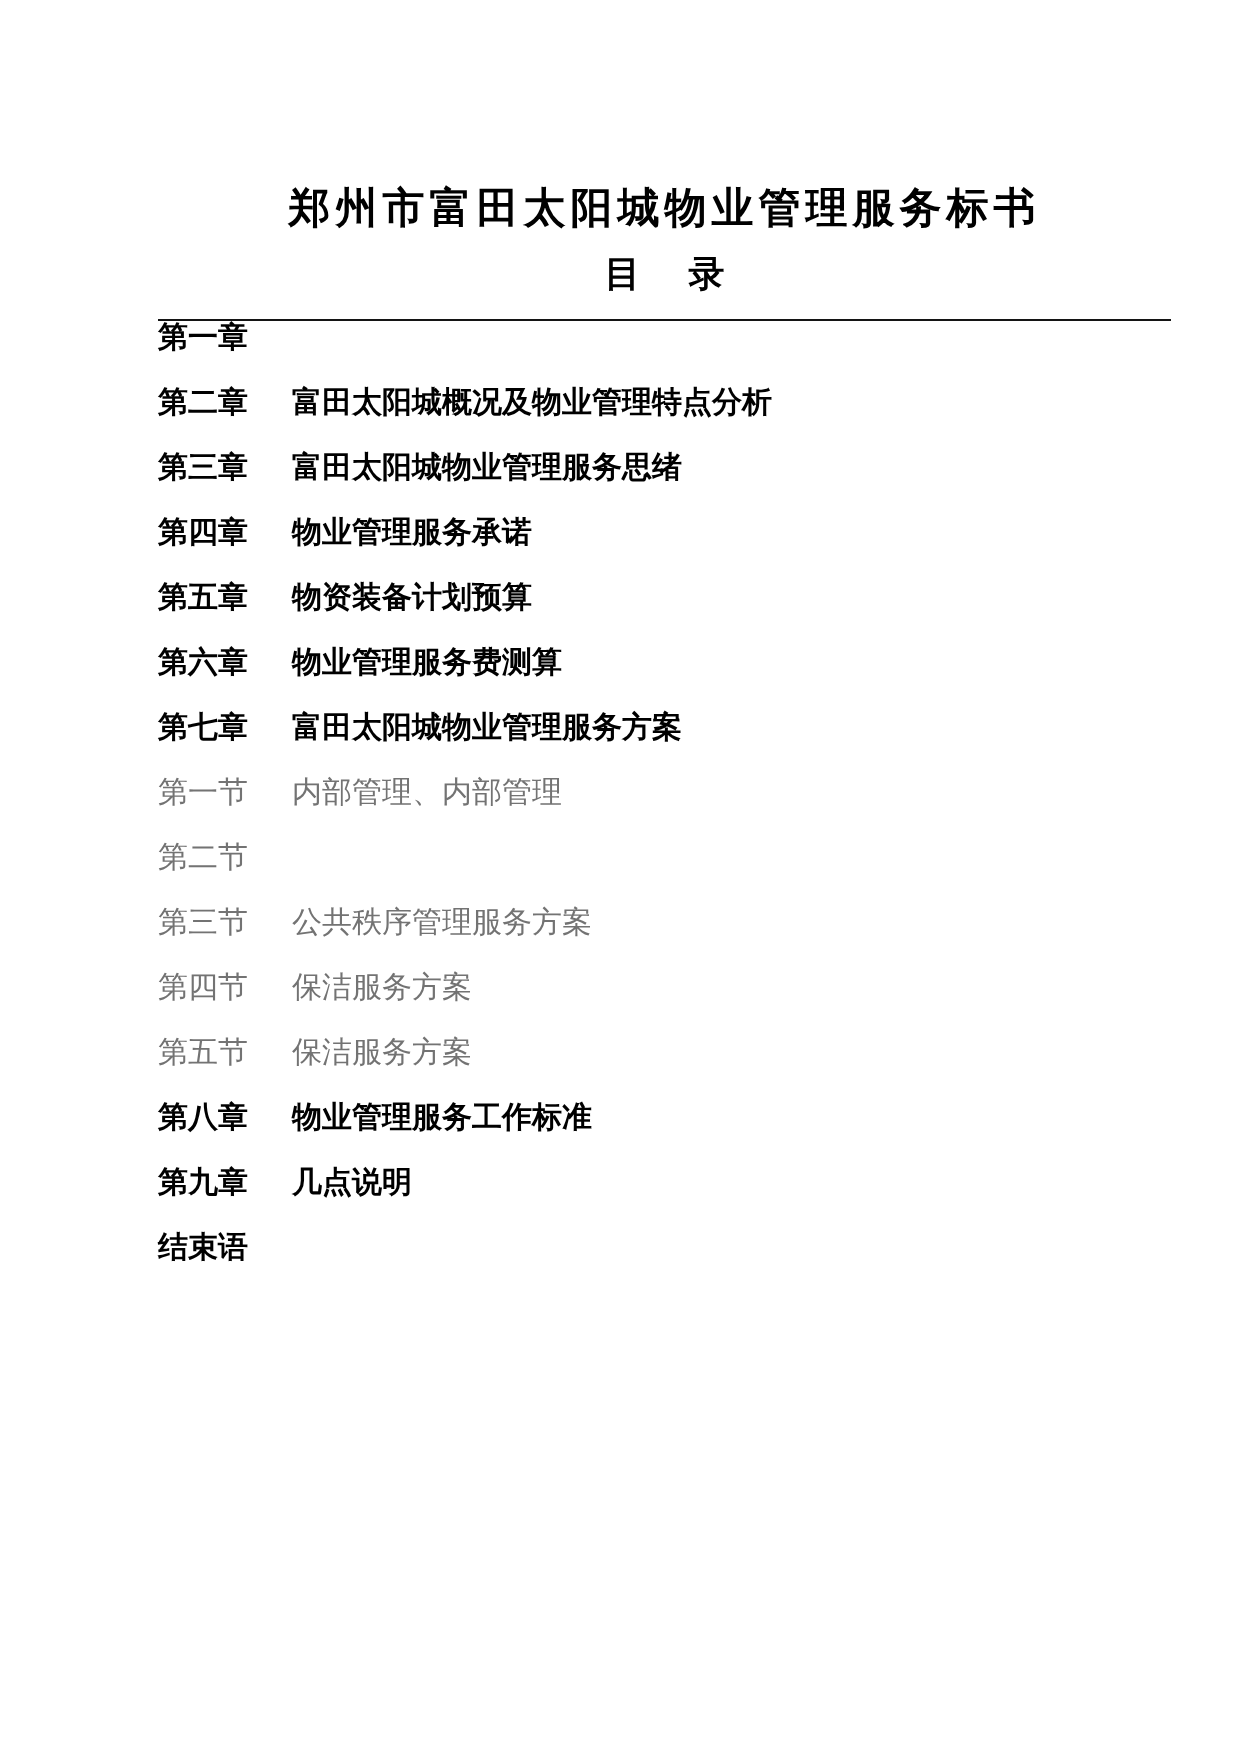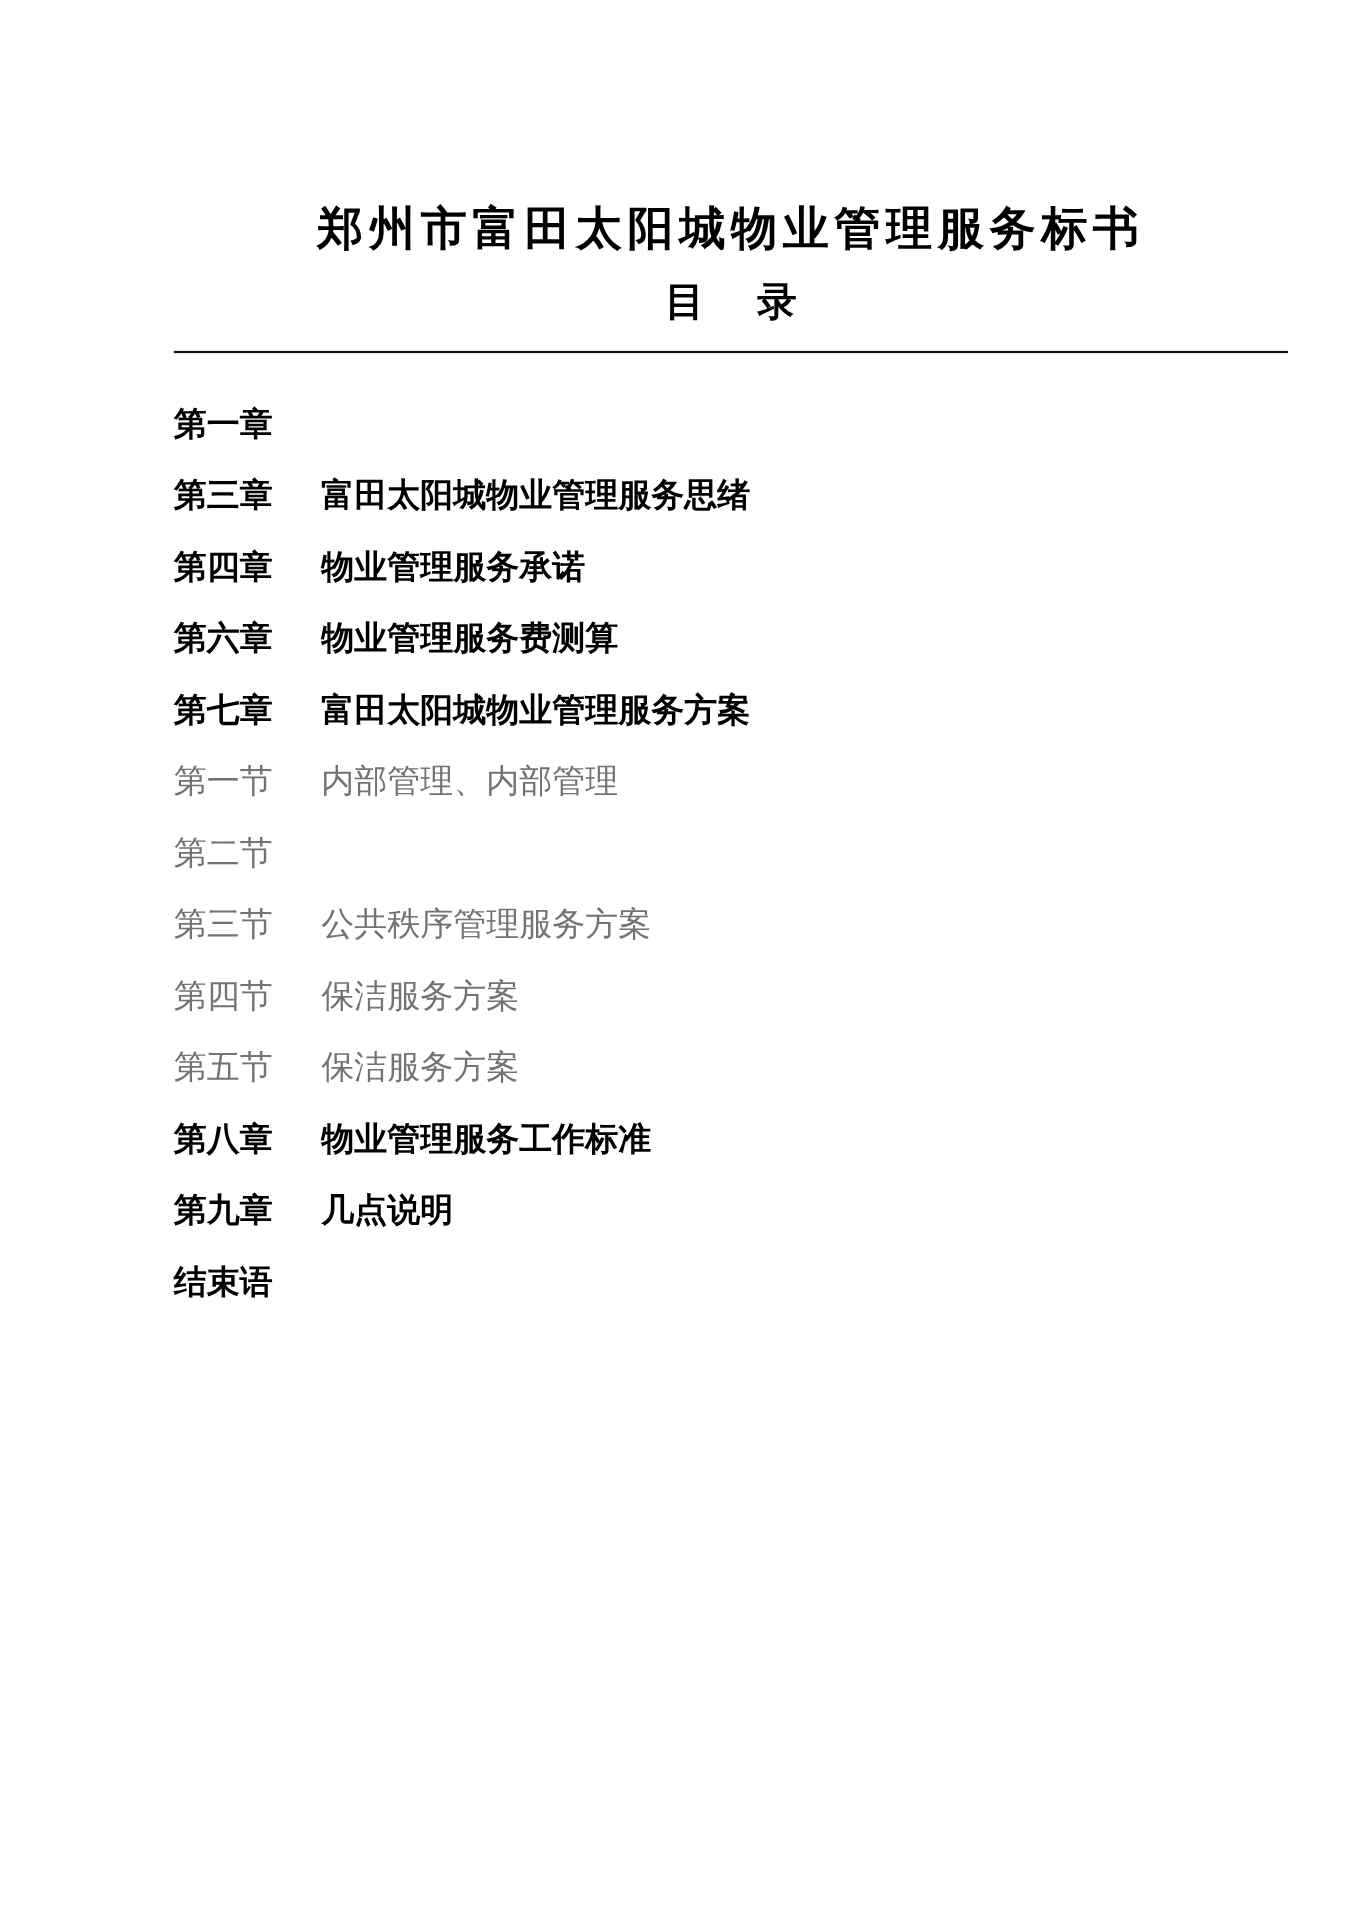--- a/index.html
+++ b/index.html
@@ -43,21 +43,20 @@
     line-height: 36px;
     font-weight: 900;
     color: #000000;
   }
   .rule {
     margin-top: 27px;
     height: 0;
     border-top: 2px solid #141414;
   }
   .toc {
-    margin-top: 49px;
   }
   .toc-row {
     display: flex;
     align-items: baseline;
     font-size: 30px;
     line-height: 32px;
     margin-bottom: 33px;
     white-space: nowrap;
   }
   .toc-row .toc-label {
@@ -85,26 +84,34 @@
     <span>录</span>
   </div>
 
   <div class="rule"></div>
 
   <div class="toc">
       <div class="toc-row chapter">
         <span class="toc-label">第一章</span>
       </div>
       <div class="toc-row chapter">
+        <span class="toc-label">第二章</span>
+        <span class="toc-title">富田太阳城概况及物业管理特点分析</span>
+      </div>
+      <div class="toc-row chapter">
         <span class="toc-label">第三章</span>
         <span class="toc-title">富田太阳城物业管理服务思绪</span>
       </div>
       <div class="toc-row chapter">
         <span class="toc-label">第四章</span>
         <span class="toc-title">物业管理服务承诺</span>
+      </div>
+      <div class="toc-row chapter">
+        <span class="toc-label">第五章</span>
+        <span class="toc-title">物资装备计划预算</span>
       </div>
       <div class="toc-row chapter">
         <span class="toc-label">第六章</span>
         <span class="toc-title">物业管理服务费测算</span>
       </div>
       <div class="toc-row chapter">
         <span class="toc-label">第七章</span>
         <span class="toc-title">富田太阳城物业管理服务方案</span>
       </div>
       <div class="toc-row section">

